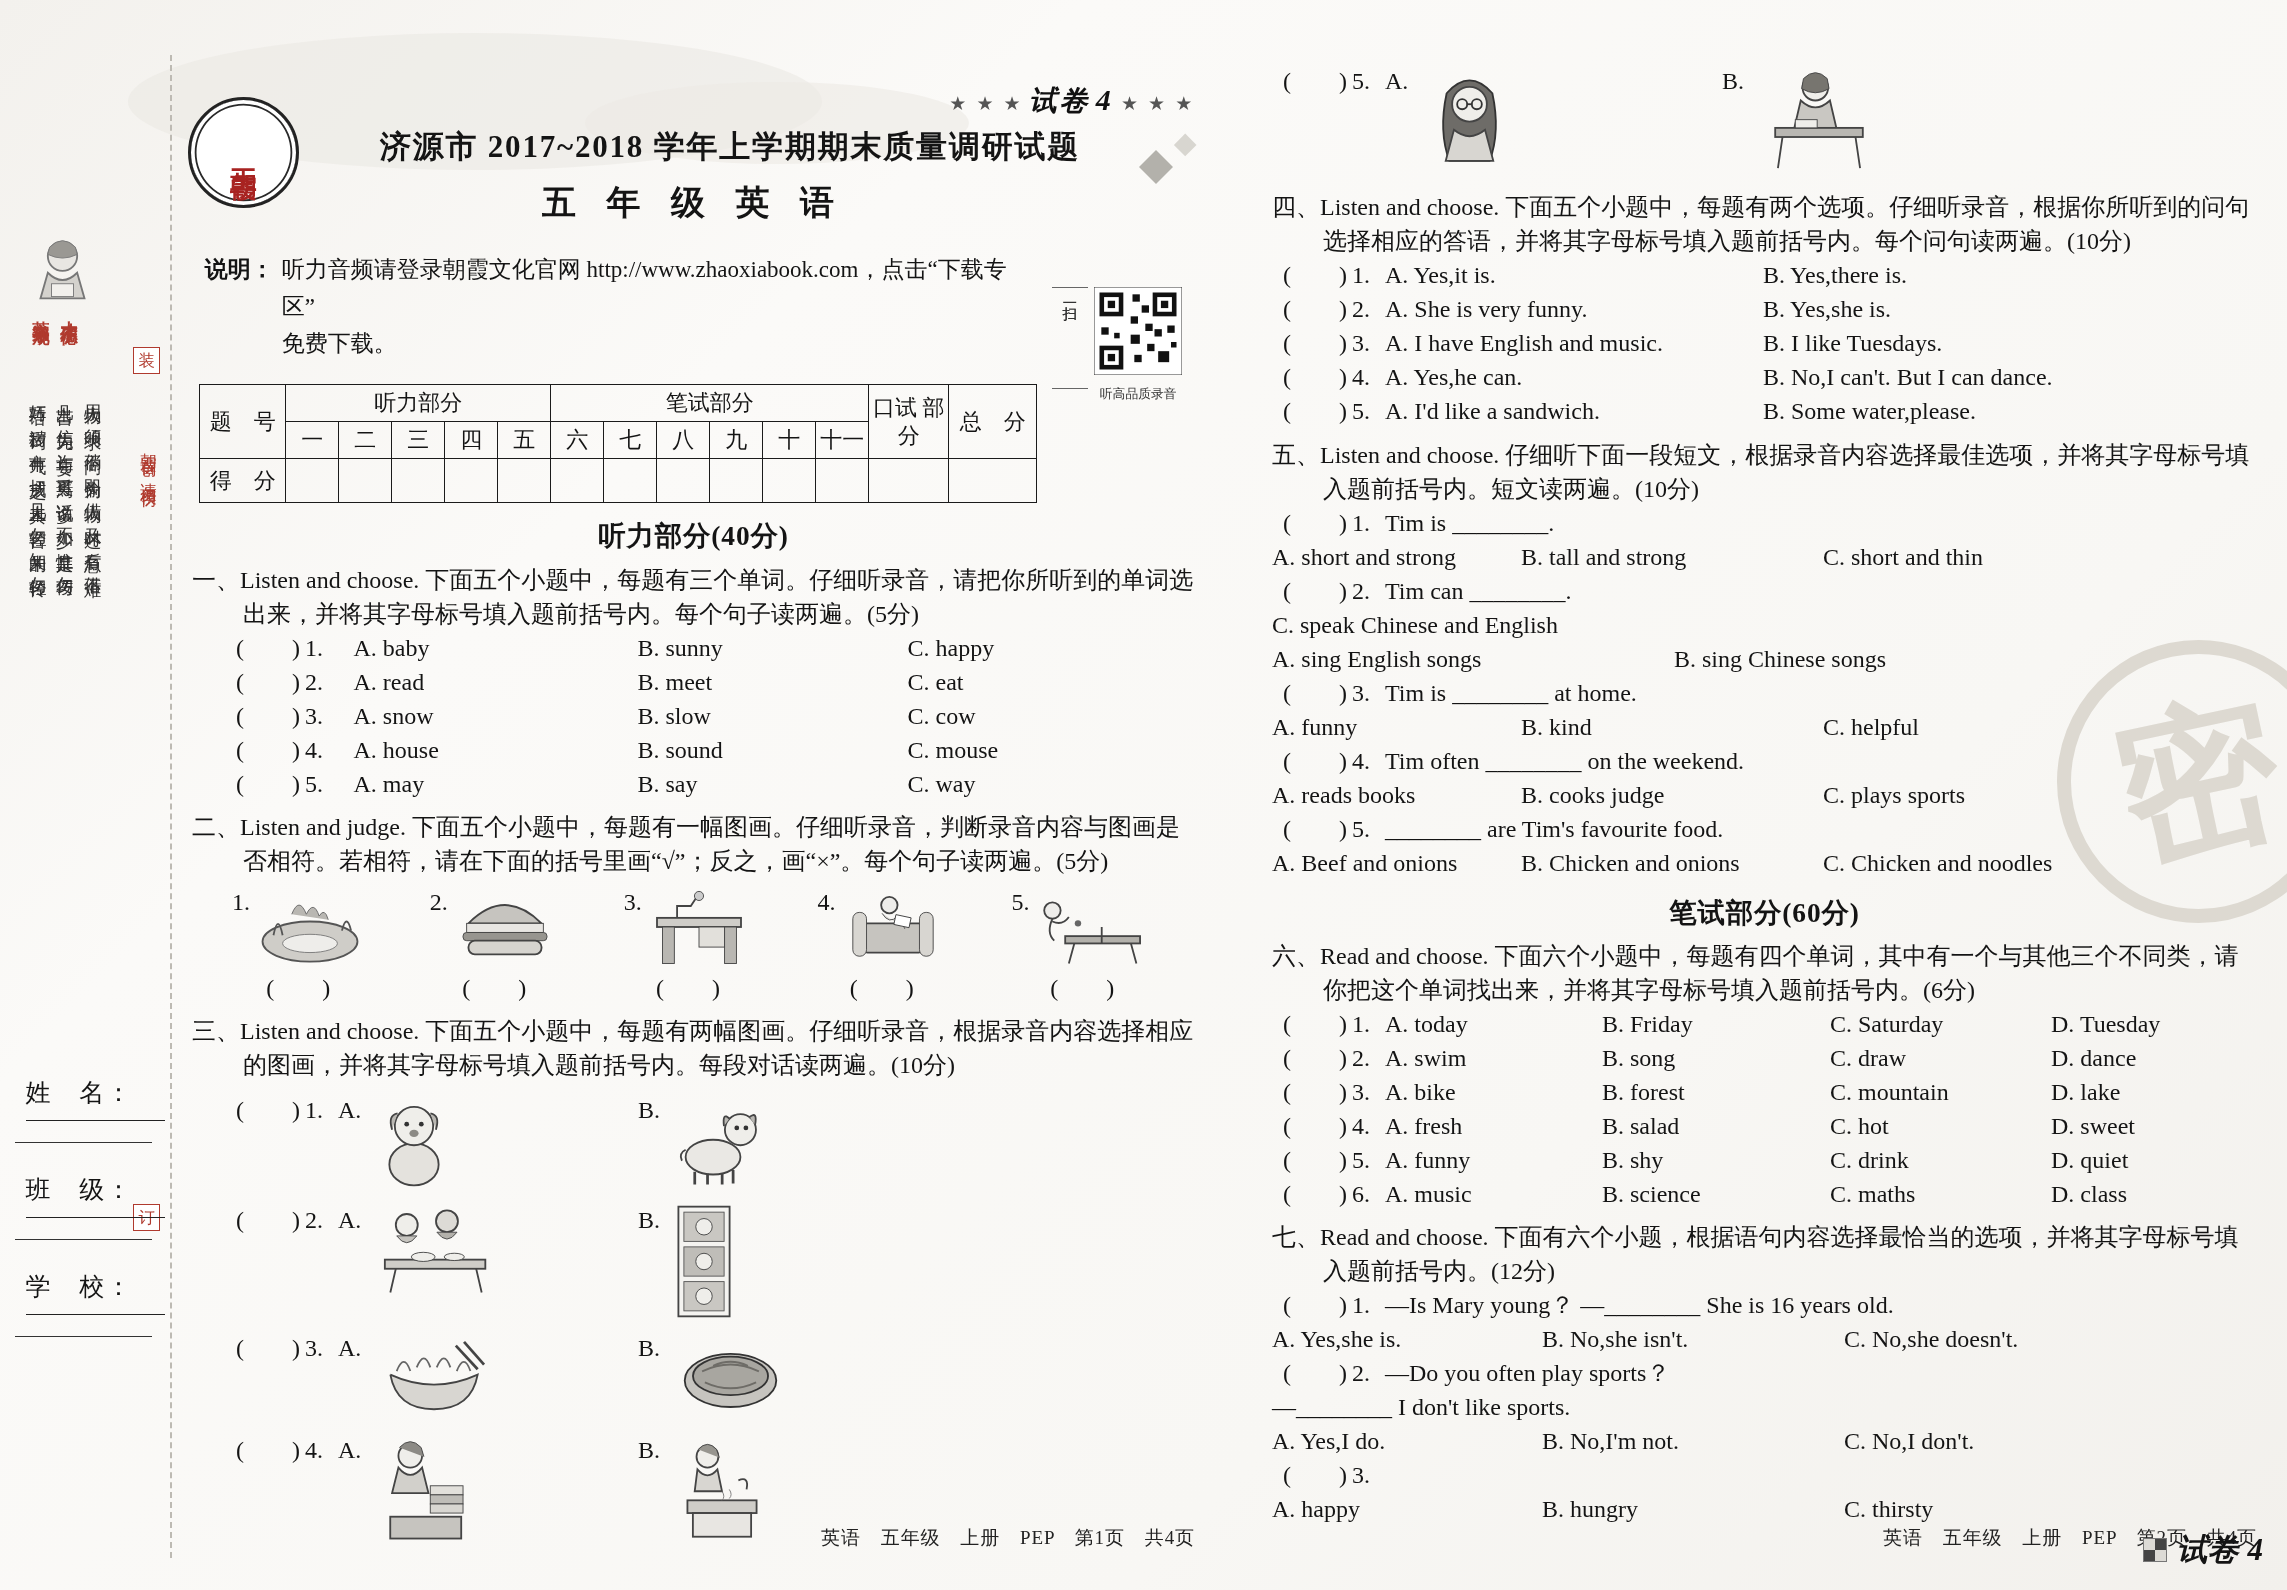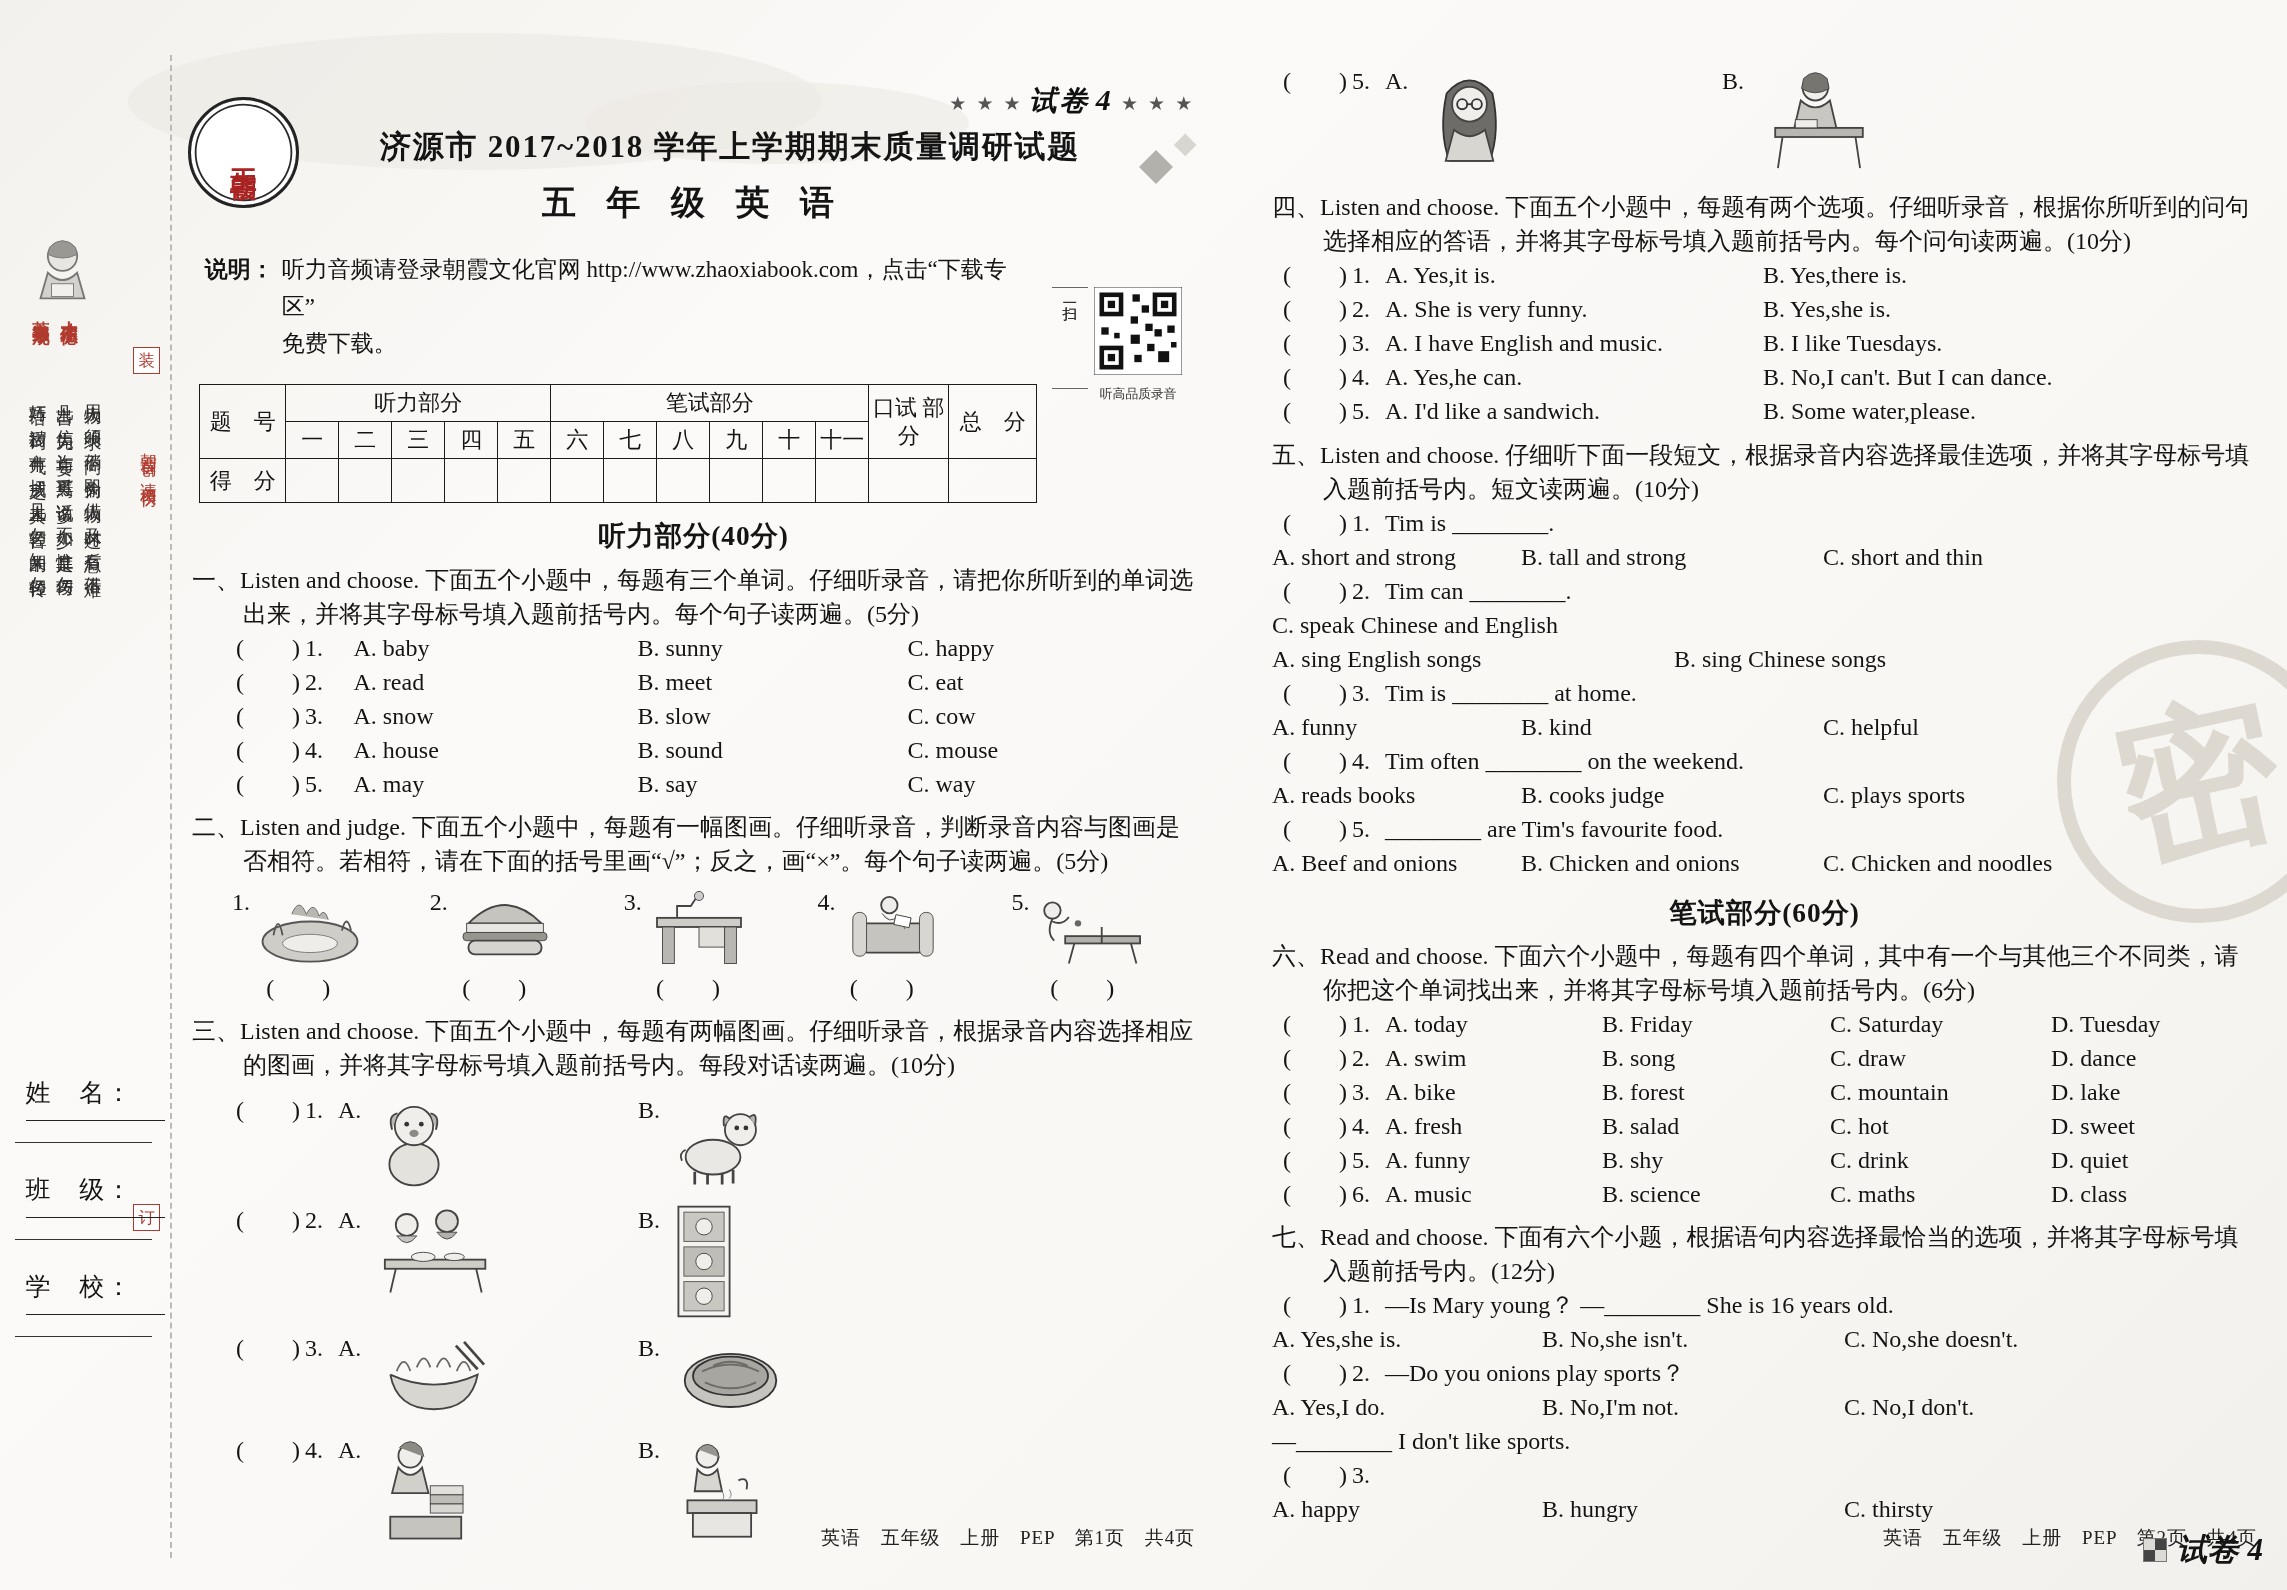--- a/index.html
+++ b/index.html
@@ -658,29 +658,29 @@
           <span class="stem">—Is Mary young？ —________ She is 16 years old.</span>
         </div>
       <div class="opts">
           <span class="o1">A. Yes,she is.</span>
           <span class="o2">B. No,she isn't.</span>
           <span>C. No,she doesn't.</span>
         </div>
       <div class="q-row">
           <span class="par">(　　)</span>
           <span class="qno">2.</span>
-          <span class="stem">—Do you onions play sports？</span>
+          <span class="stem">—Do you often play sports？</span>
+        </div>
+      <div class="opts">
+          <span>—________ I don't like sports.</span>
         </div>
       <div class="opts">
           <span class="o1">A. Yes,I do.</span>
           <span class="o2">B. No,I'm not.</span>
           <span>C. No,I don't.</span>
-        </div>
-      <div class="opts">
-          <span>—________ I don't like sports.</span>
         </div>
       <div class="q-row">
           <span class="par">(　　)</span>
           <span class="qno">3.</span>
         </div>
       <div class="opts">
           <span class="o1">A. happy</span>
           <span class="o2">B. hungry</span>
           <span>C. thirsty</span>
         </div>

